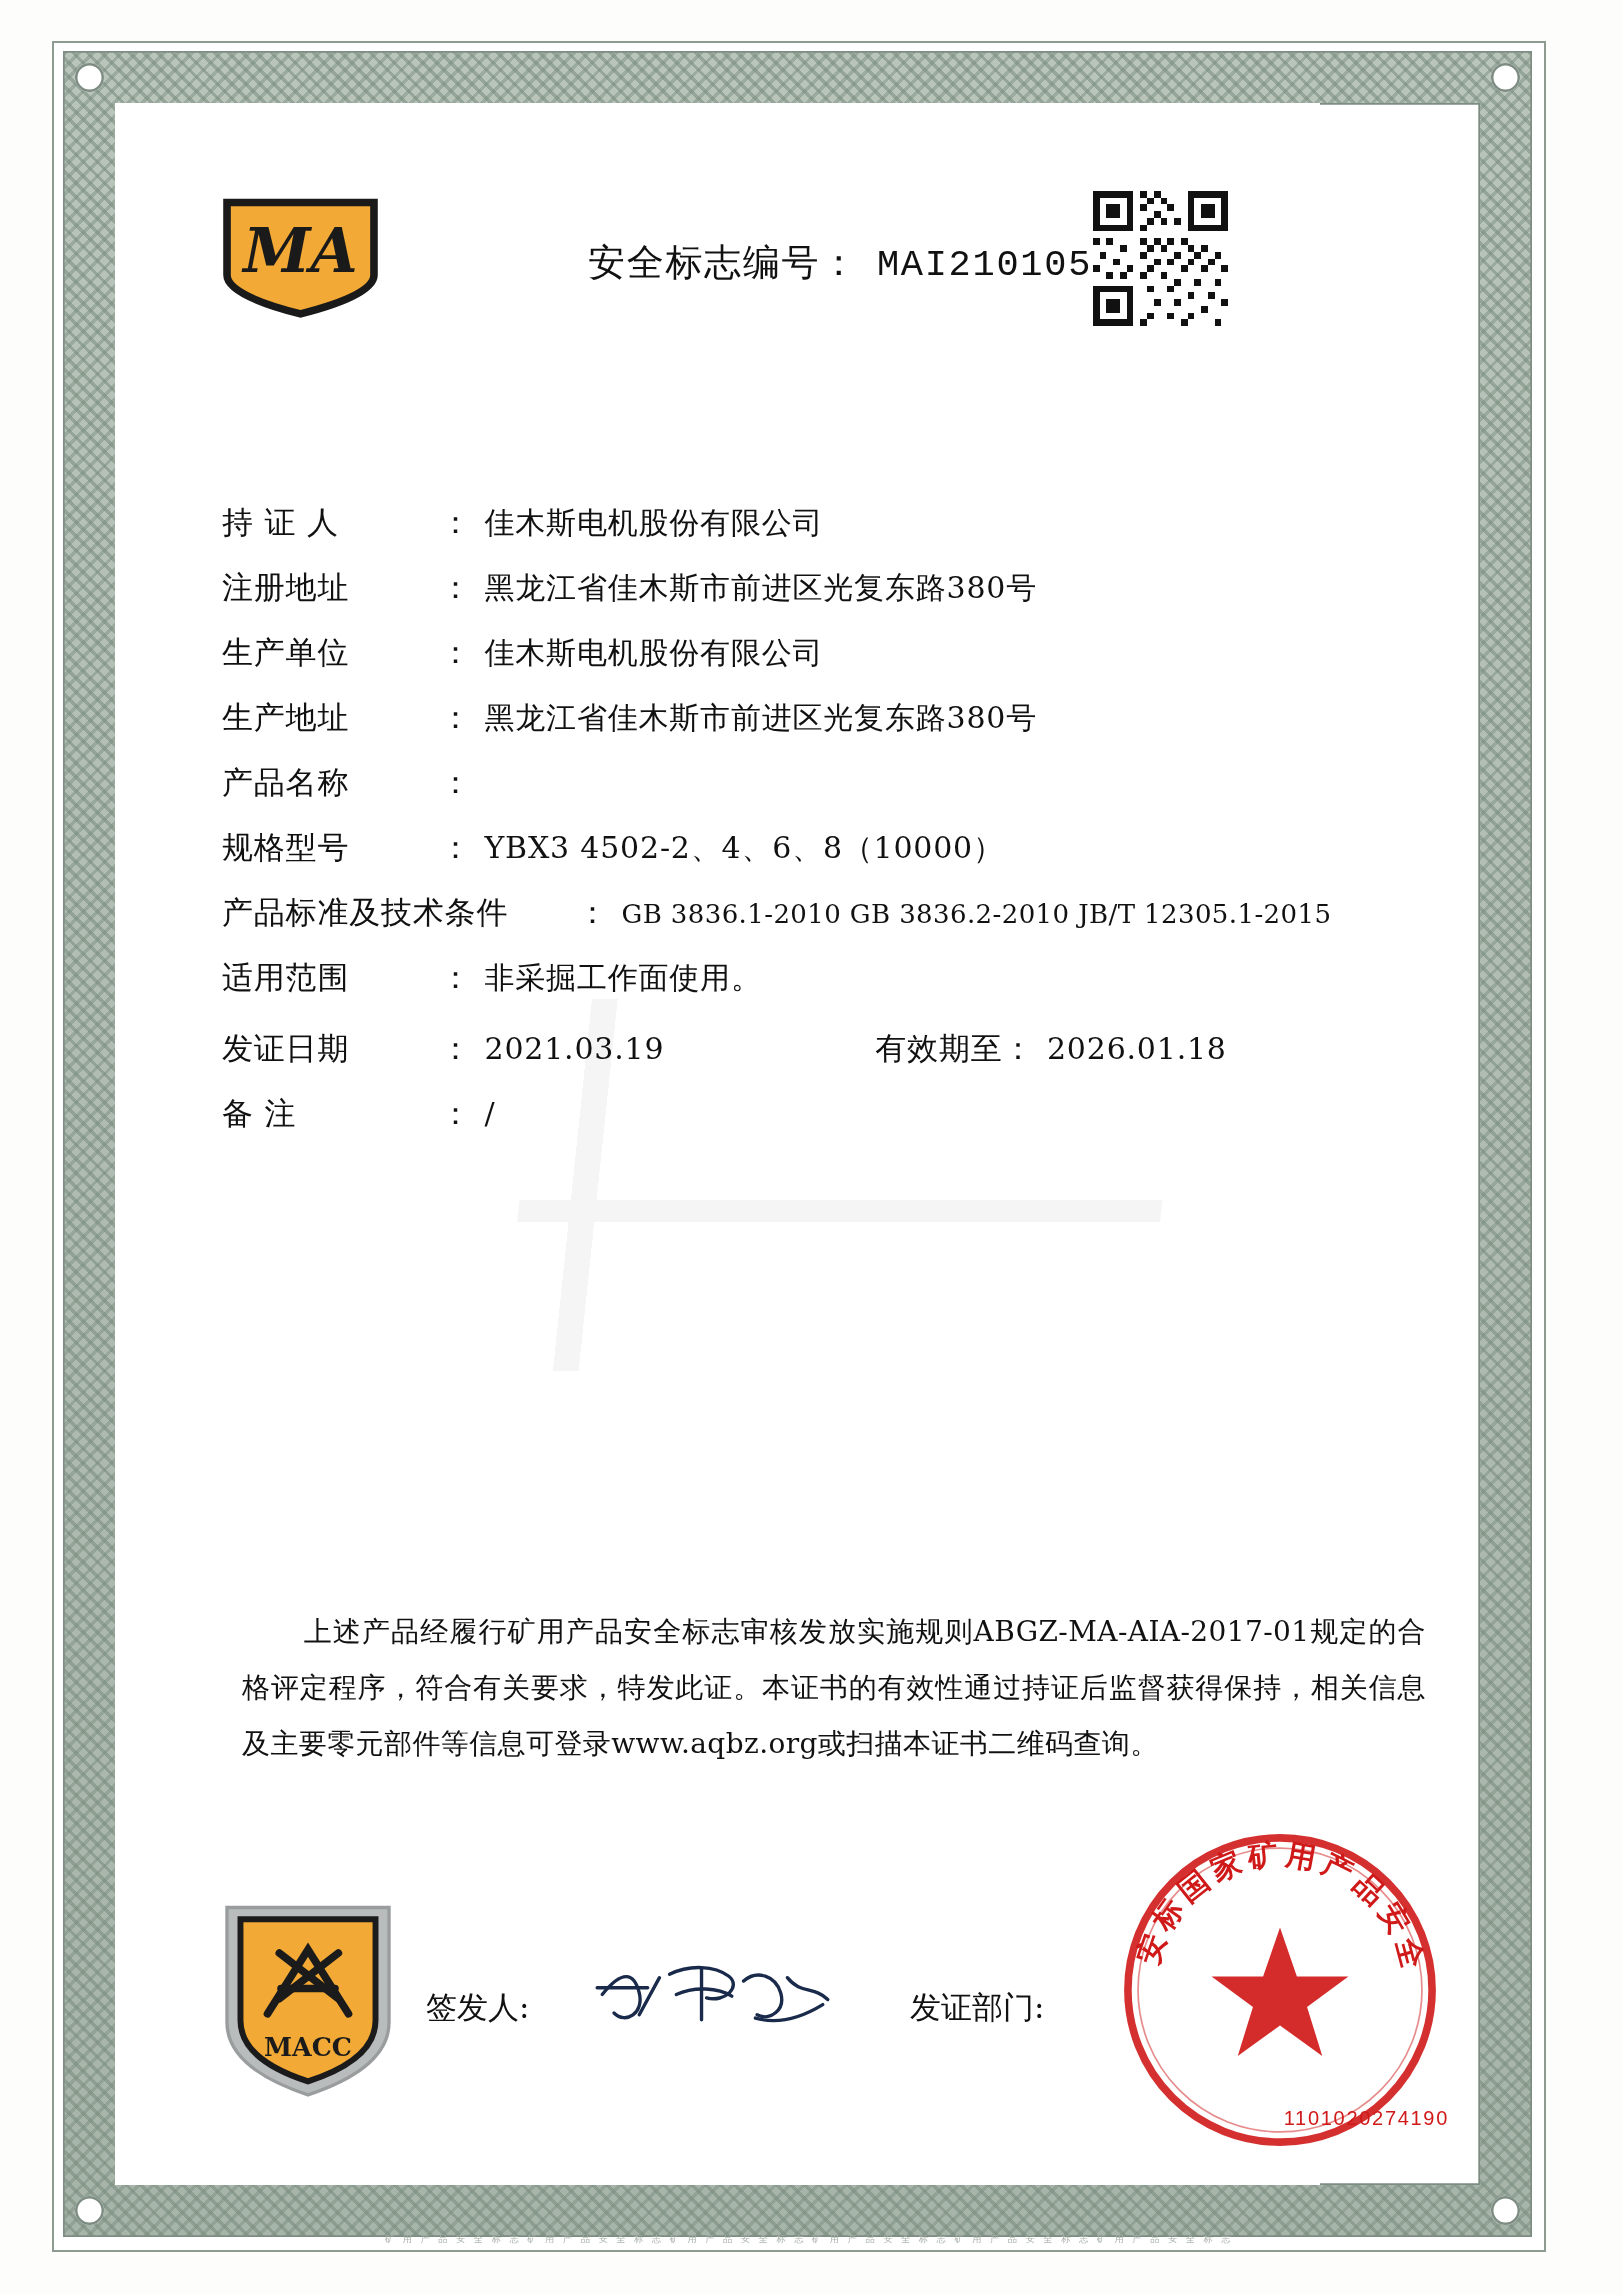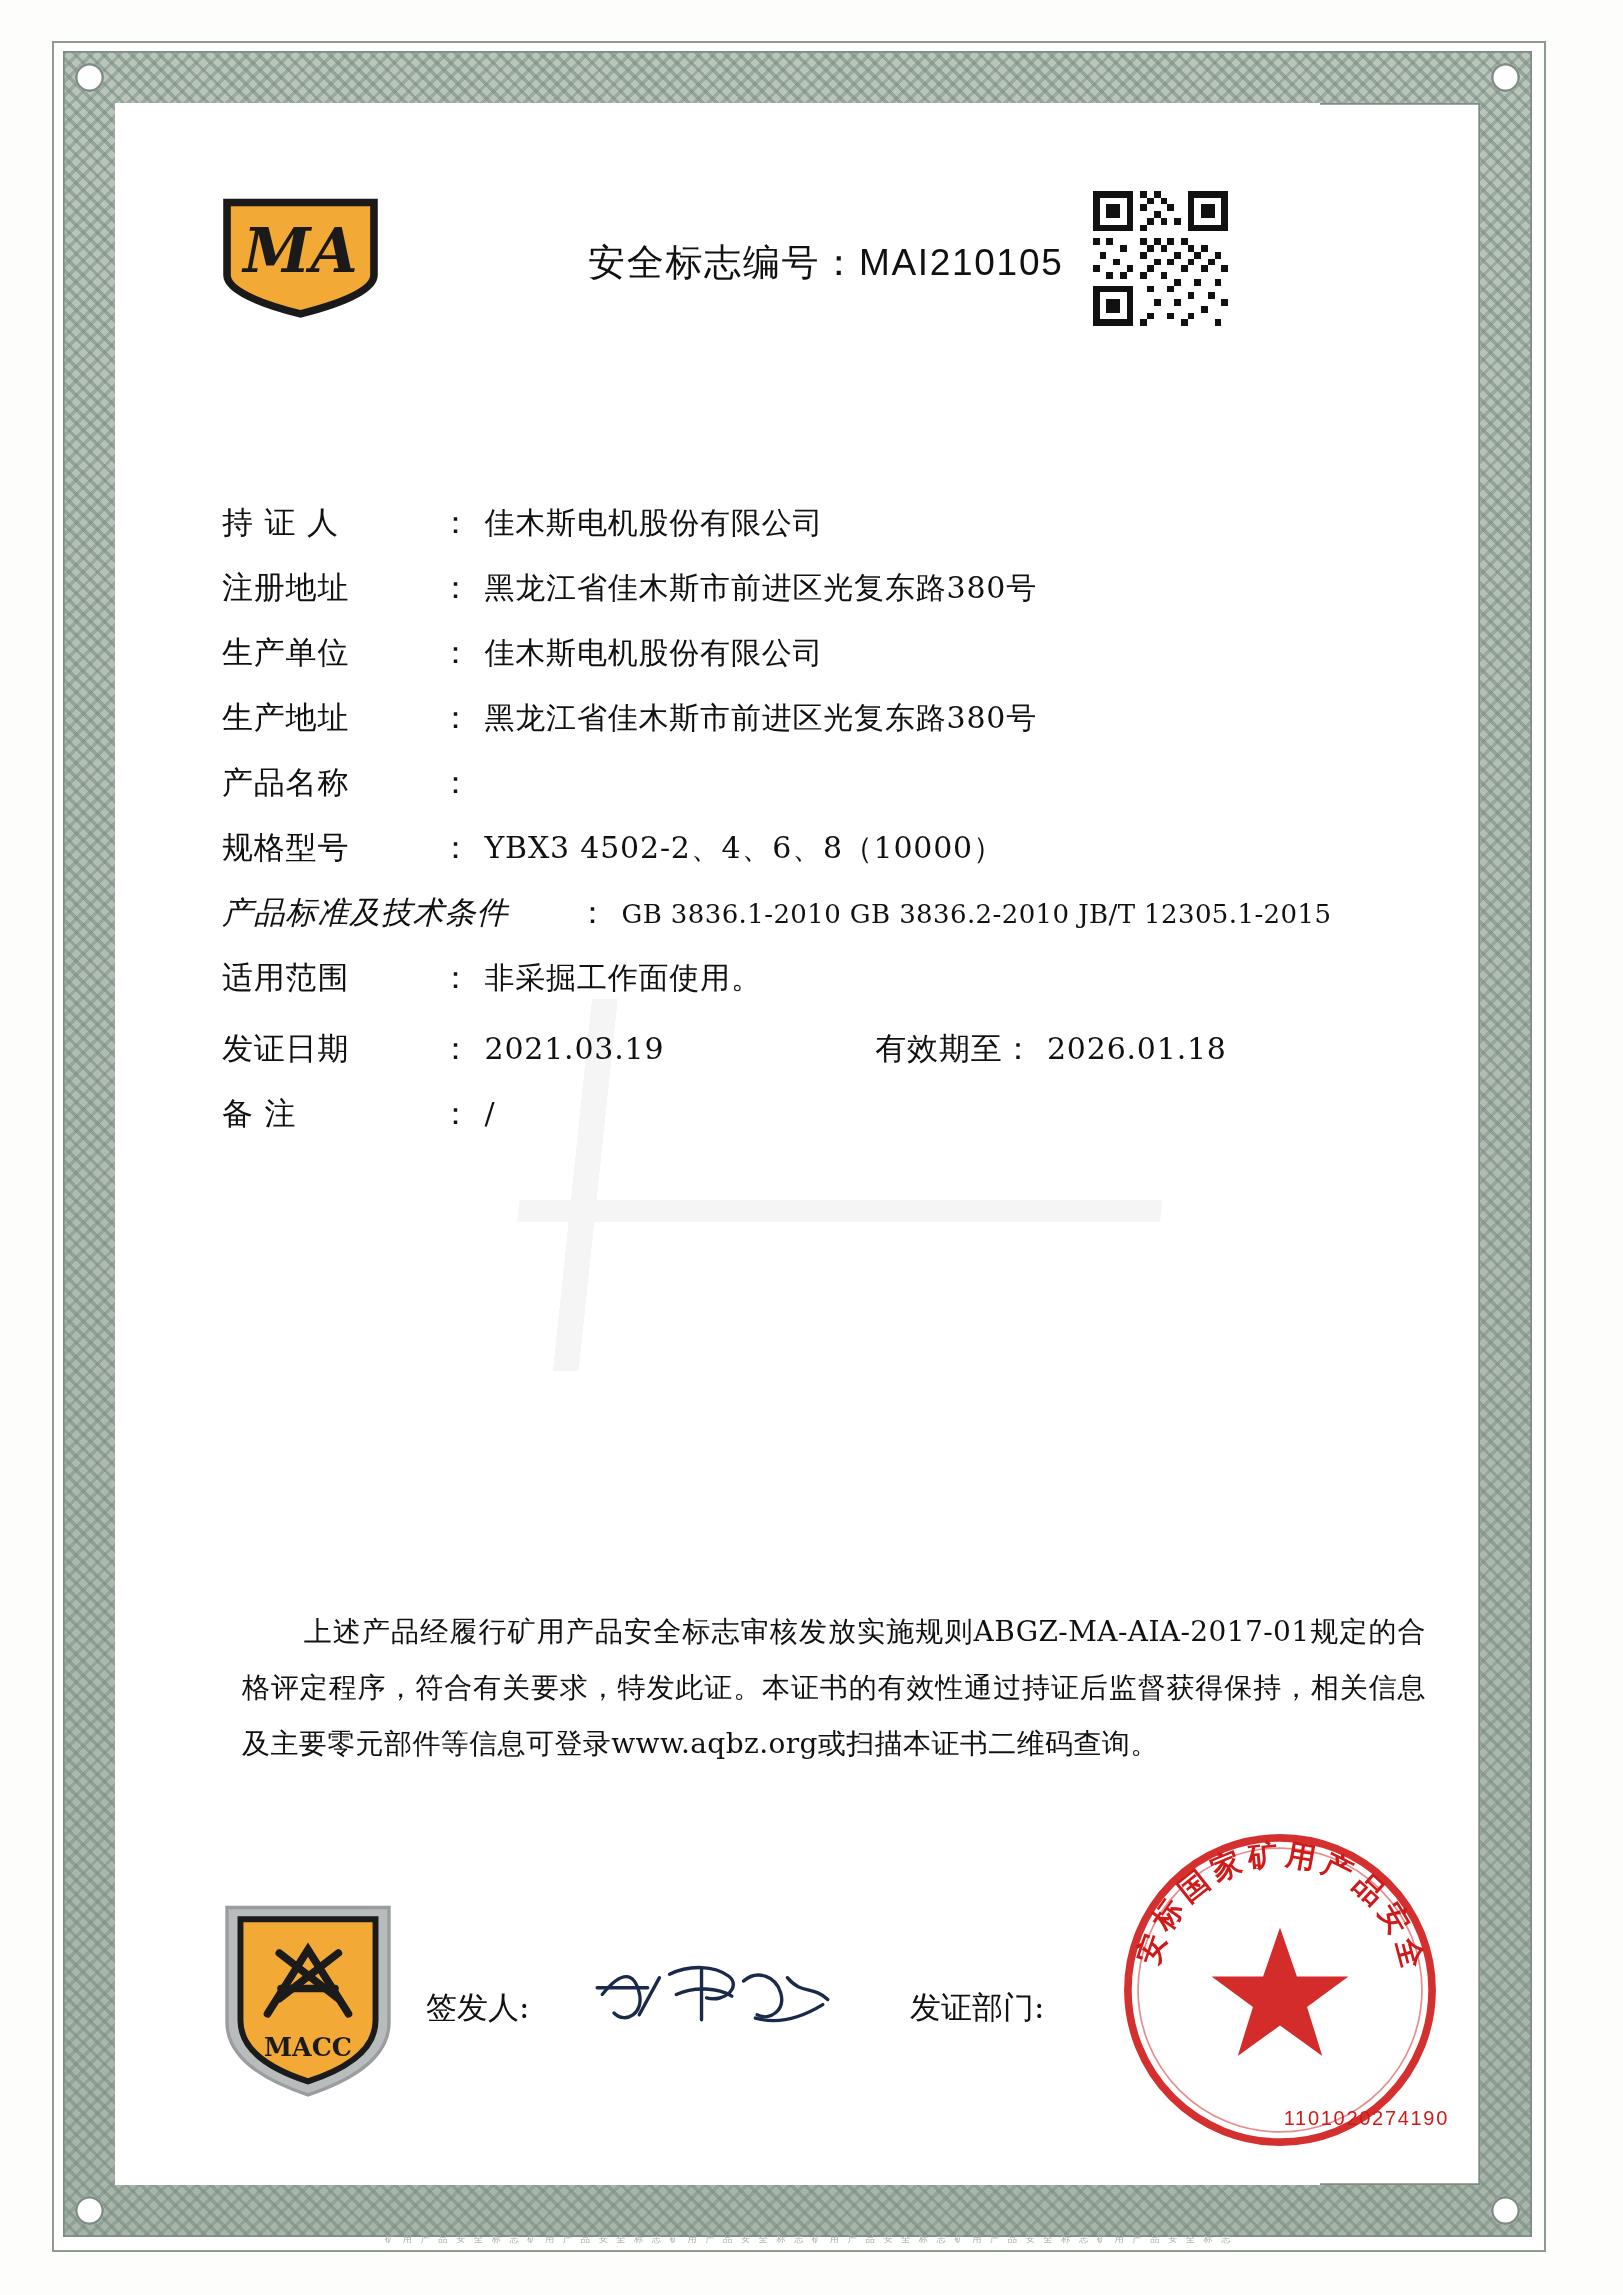--- a/index.html
+++ b/index.html
@@ -102,22 +102,22 @@
   .cert-no {
     position: absolute;
     left: 473px; top: 135px;
     font-size: 37px;
     letter-spacing: 1.7px;
     color: #111;
     font-family: "Liberation Serif", serif;
     white-space: nowrap;
   }
   .cert-no .num {
-    font-family: Liberation Sans, sans-serif;
-    margin-left: 0;
+    font-family: Liberation Mono, monospace;
+    margin-left: 18px;
   }
 
   .main-title {
     position: absolute;
     left: 0; top: 279px;
     width: 1365px;
     text-align: center;
     font-size: 74px;
     font-weight: bold;
     letter-spacing: 8.5px;
@@ -142,21 +142,20 @@
   .label {
     width: 218px;
     flex: 0 0 auto;
     font-family: "DejaVu Serif", serif;
     font-size: 31px;
     letter-spacing: 0.8px;
     white-space: nowrap;
   }
   .label.wide {
     width: 355px;
-    font-style: italic;
   }
   .colon {
     flex: 0 0 auto;
     margin-right: 13.5px;
   }
   .value {
     font-family: "DejaVu Serif", serif;
     font-size: 30px;
     letter-spacing: 0.8px;
     color: #111;

